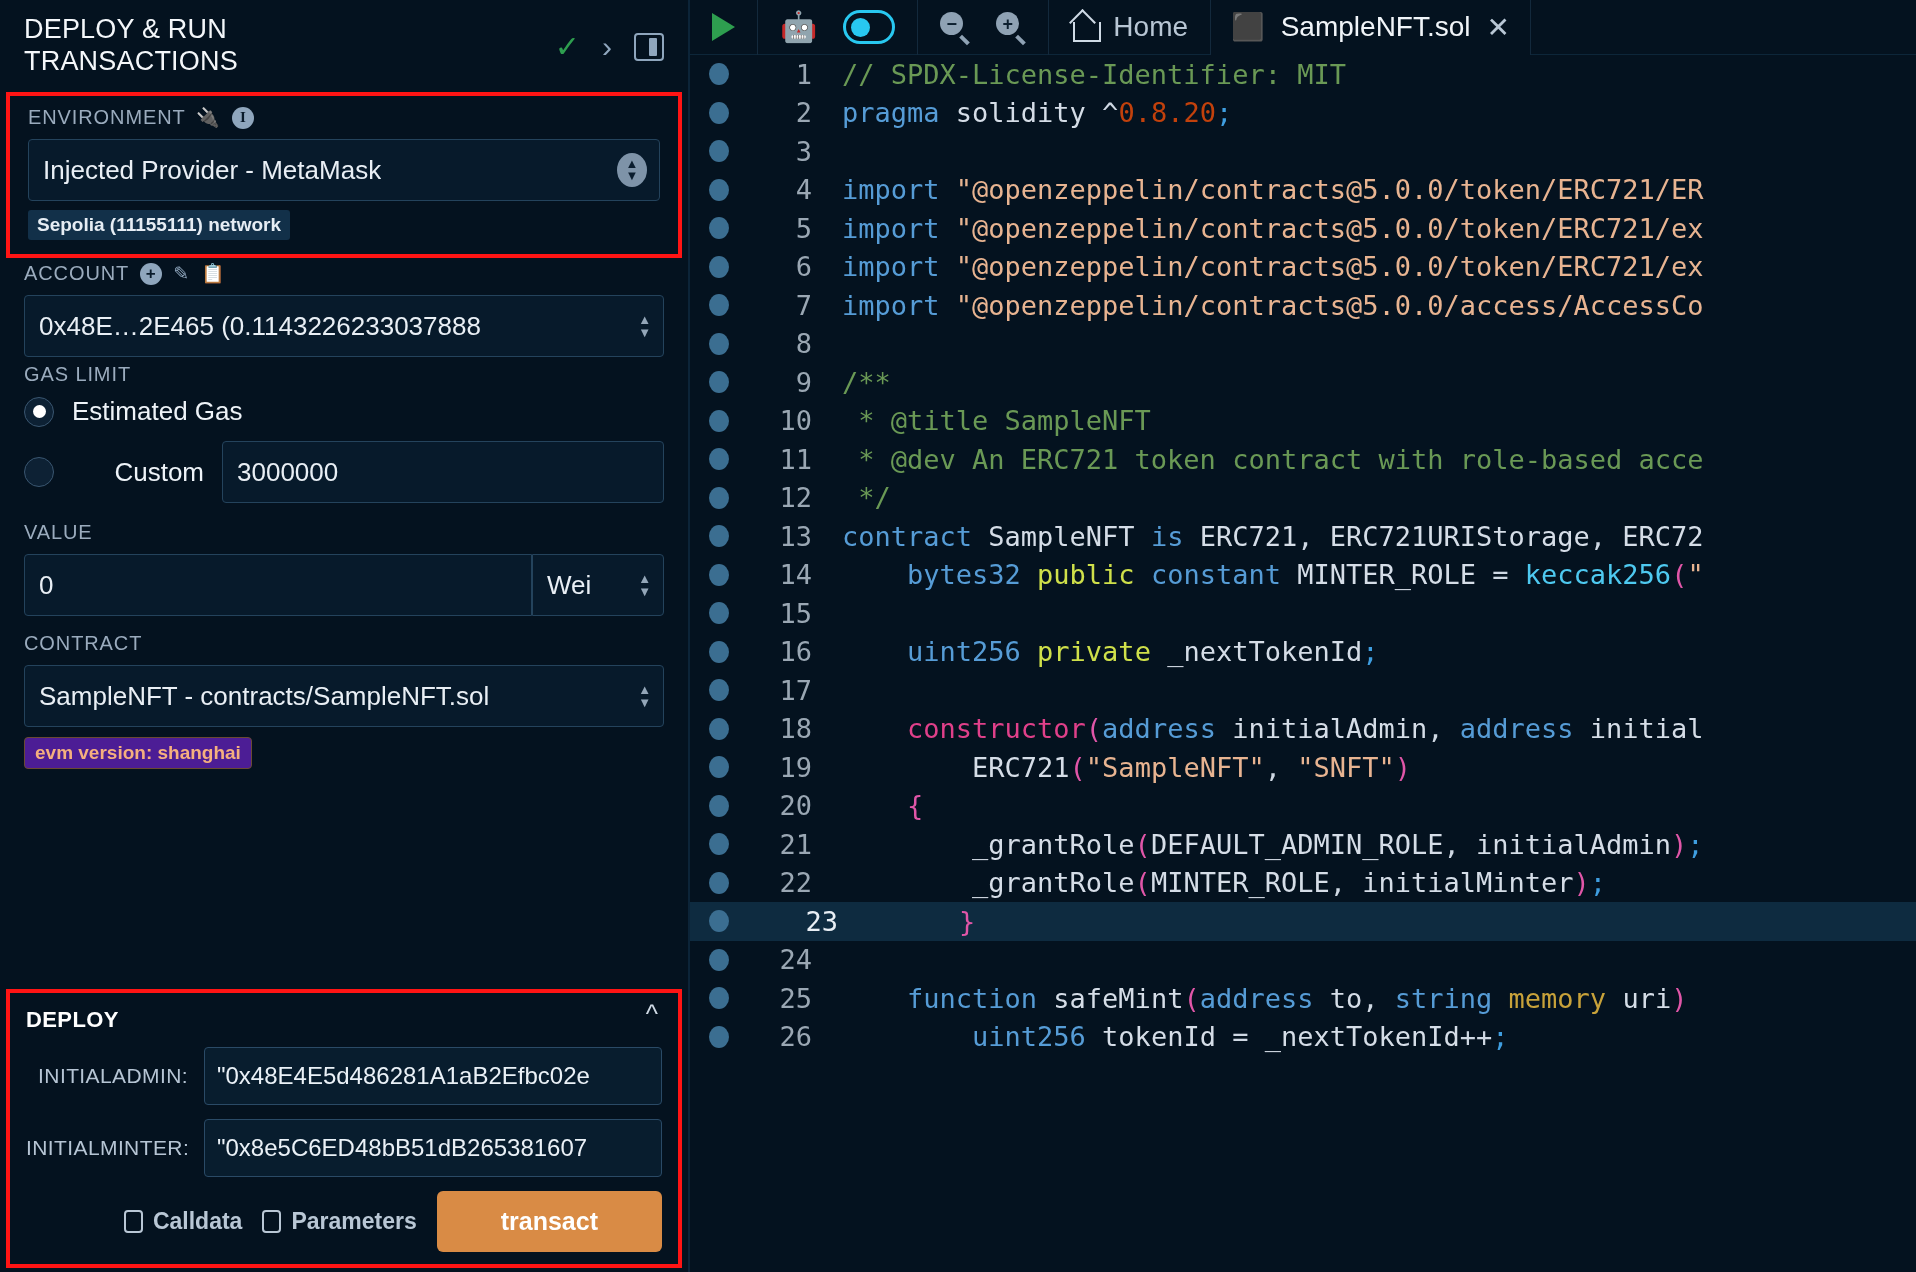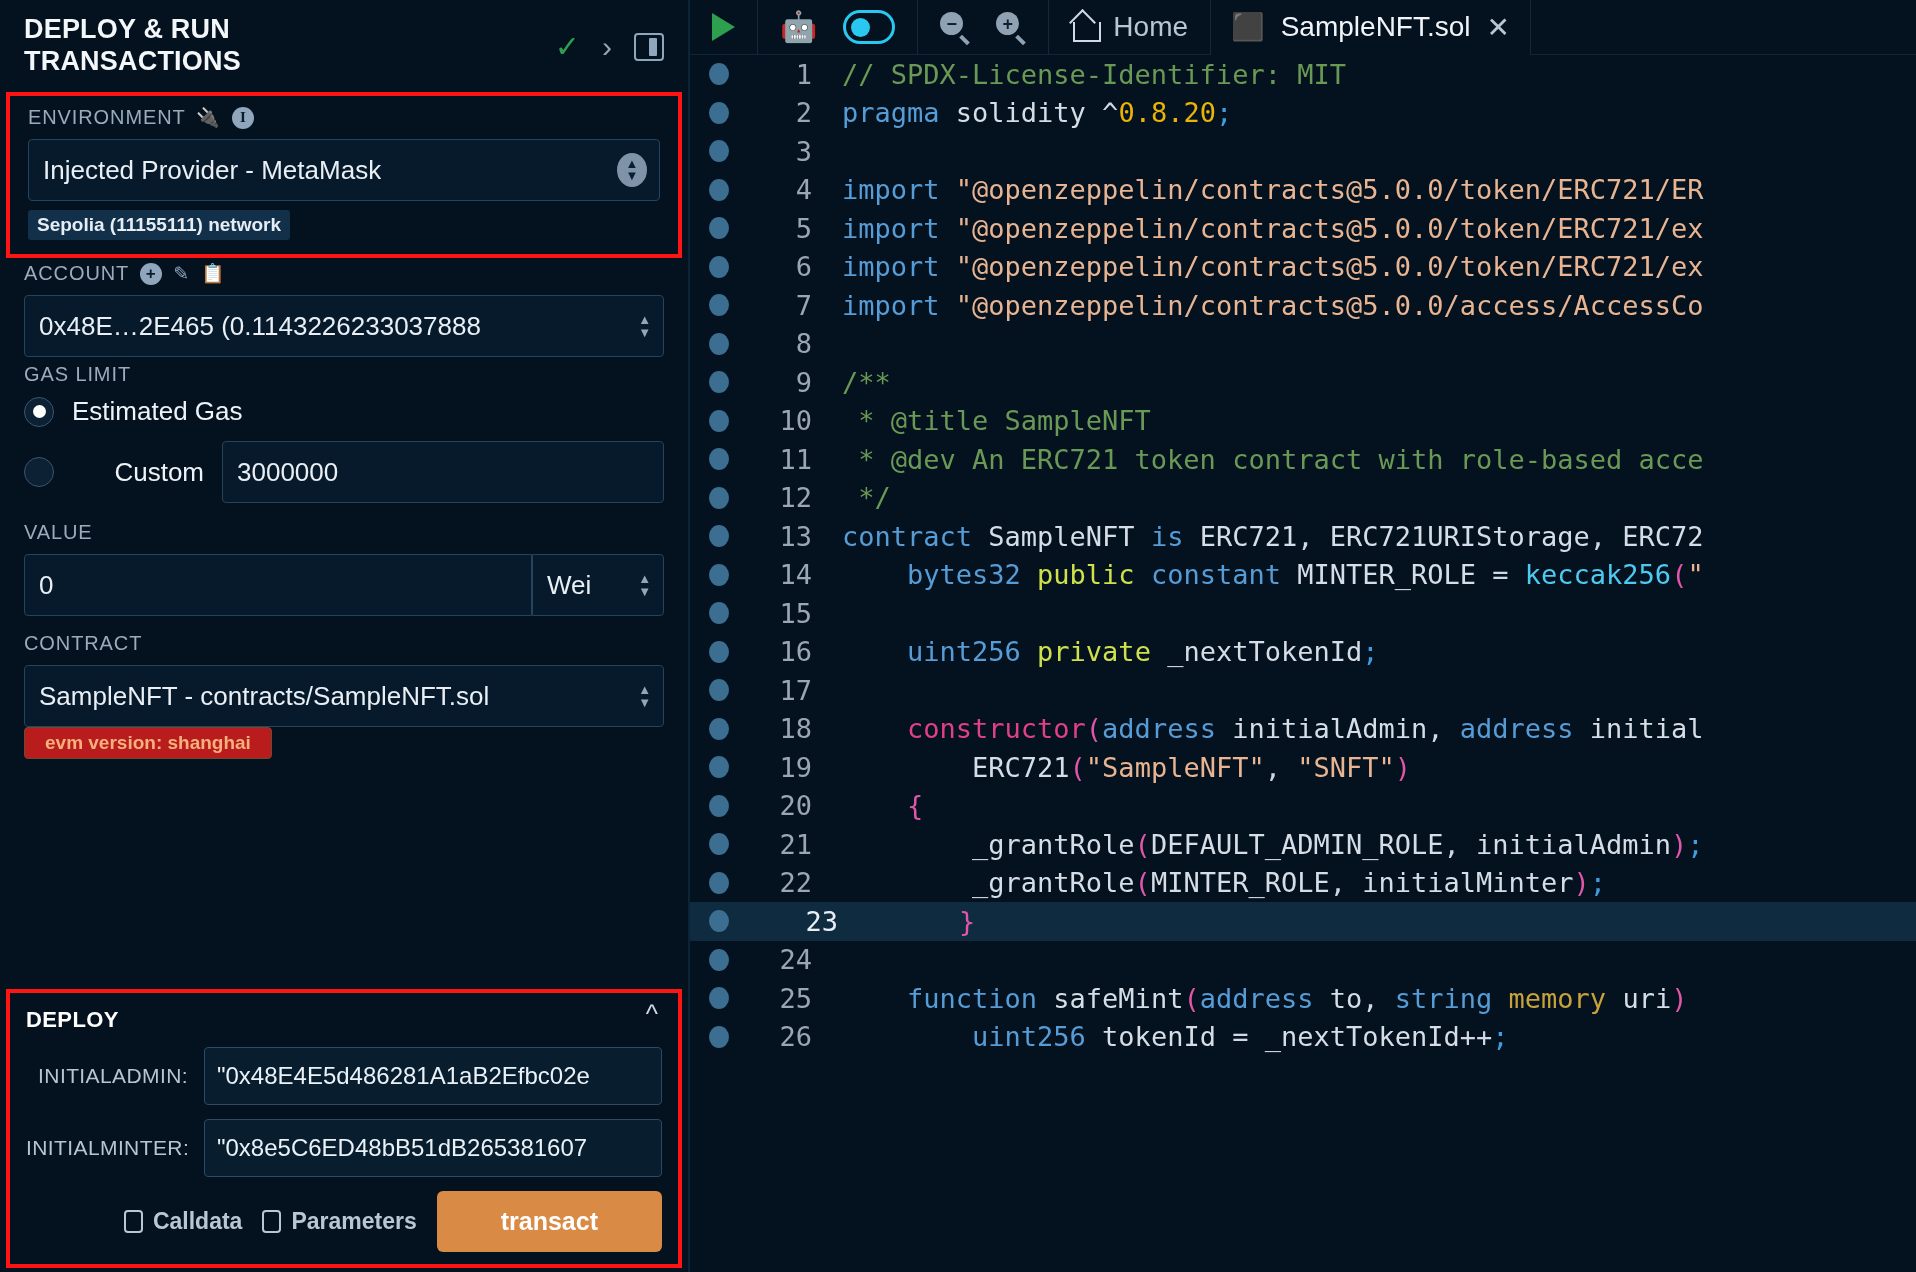--- a/index.html
+++ b/index.html
@@ -18,21 +18,21 @@
     position: relative;
     border-right: 2px solid #0c2438;
     flex: 0 0 690px;
   }
   .panel-head {
     display: flex; align-items: flex-start;
     padding: 14px 24px 0 24px;
     height: 92px;
   }
   .panel-title {
-    font-size: 27px; font-weight: 700; color: #f4f7fa;
+    font-size: 27px; font-weight: 400; color: #f4f7fa;
     letter-spacing: .2px; line-height: 1.17; max-width: 420px;
   }
   .head-icons {
     margin-left: auto; display: flex; align-items: center;
     gap: 22px; padding-top: 18px;
   }
   .ico { display: inline-flex; align-items: center; justify-content: center; }
   .check { color: #2e9e4f; font-size: 30px; line-height: 1; font-weight: 400; }
   .chev  { color: #8fa6bd; font-size: 30px; line-height: 1; }
   .layout-ico { width: 30px; height: 28px; border: 2.5px solid #8fa6bd; border-radius: 4px; position: relative; }
@@ -75,23 +75,23 @@
     width: 30px; height: 34px; border-radius: 50%; background: #7e93a8;
     align-items: center; justify-content: center; gap: 2px; color: #0b1d2e;
   }
 
   .netbadge {
     display: inline-block; margin-top: 9px;
     background: #123049; color: #e6edf4;
     font-size: 19px; font-weight: 700; padding: 4px 9px; border-radius: 3px;
   }
   .evmbadge {
-    display: inline-block; 
-    background: #b91c1c; color: #f5b07e; border: 1px solid #6a4a33;
-    font-size: 19px; font-weight: 700; padding: 4px 20px; border-radius: 4px;
+    display: inline-block; margin-top: 10px;
+    background: #4c1d95; color: #f5b07e; border: 1px solid #6a4a33;
+    font-size: 19px; font-weight: 700; padding: 4px 10px; border-radius: 4px;
   }
 
   .radio-row { display: flex; align-items: center; gap: 18px; margin-top: 8px; }
   .radio {
     width: 30px; height: 30px; border-radius: 50%;
     border: 1px solid #3a5670; background: #0d2134;
     display: inline-flex; align-items: center; justify-content: center; flex: 0 0 30px;
   }
   .radio.on:after { content:""; width: 13px; height: 13px; border-radius: 50%; background: #fff; }
   .radio-lbl { font-size: 26px; color: #eef3f8; }
@@ -186,21 +186,21 @@
   .gutter-dot { width: 58px; display:flex; align-items:center; justify-content:center; flex:0 0 58px;}
   .gutter-dot i { width: 20px; height: 22px; border-radius: 50%; background: #3b6e91; display:block;}
   .lnum { width: 82px; flex: 0 0 82px; text-align: right; padding-right: 18px; color: #9aa7b3; font-size: 27px; }
   .lnum.cur { color: #e8eef4; }
   .code-txt { white-space: pre; color: #cfd8e3; padding-left: 12px; }
 
   
   .c-com  { color: #6a9955; }
   .c-key  { color: #569cd6; }
   .c-str  { color: #e8b491; }
-  .c-num  { color: #eab308; text-align: center; }
+  .c-num  { color: #c2410c; text-align: center; }
   .c-plain{ color: #d5dde7; }
   .c-fn   { color: #4ec9f0; }
   .c-pink { color: #e0408a; }
   .c-mag  { color: #e056a8; }
   .c-yell { color: #cfe04a; }
   .c-gold { color: #c8a23a; }
   .c-blue2{ color: #3f9ee0; }
 </style>
 </head>
 <body>

